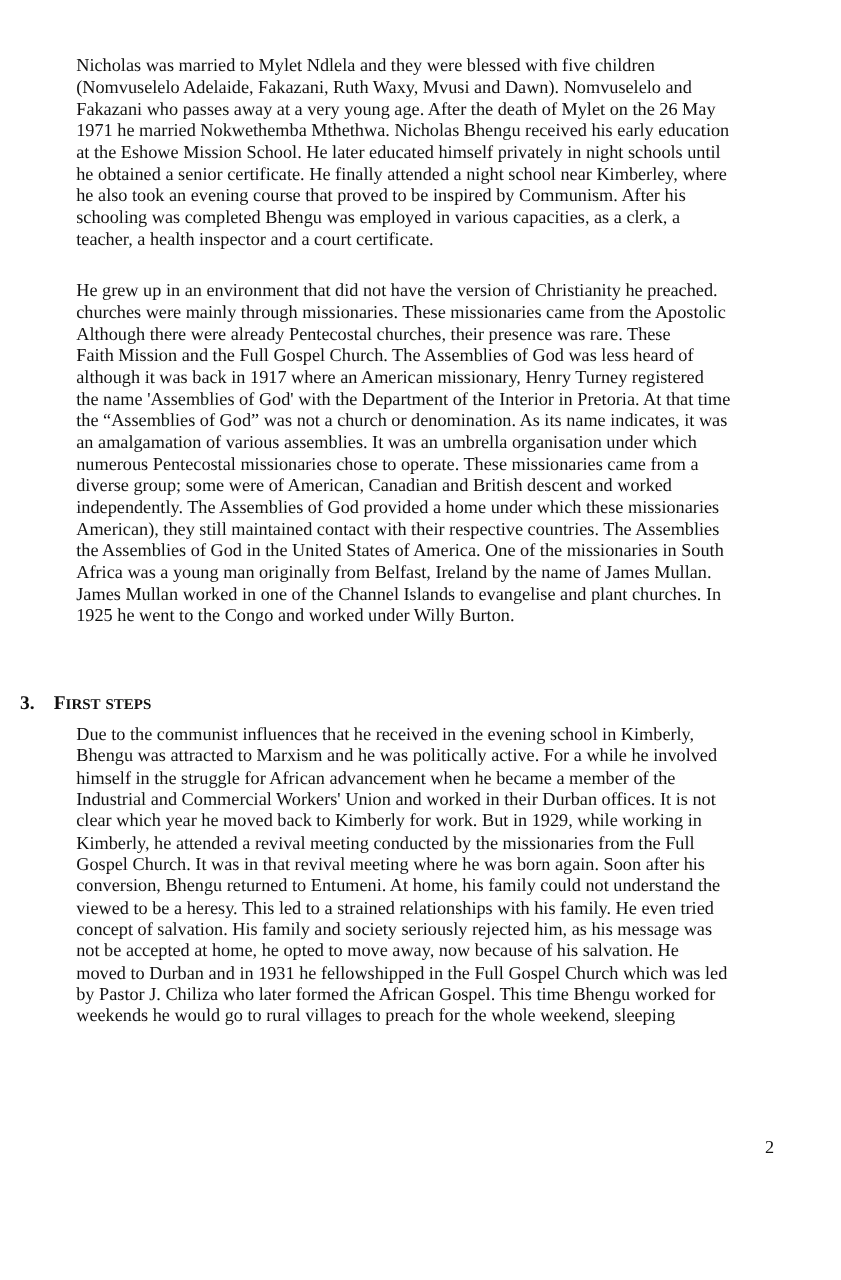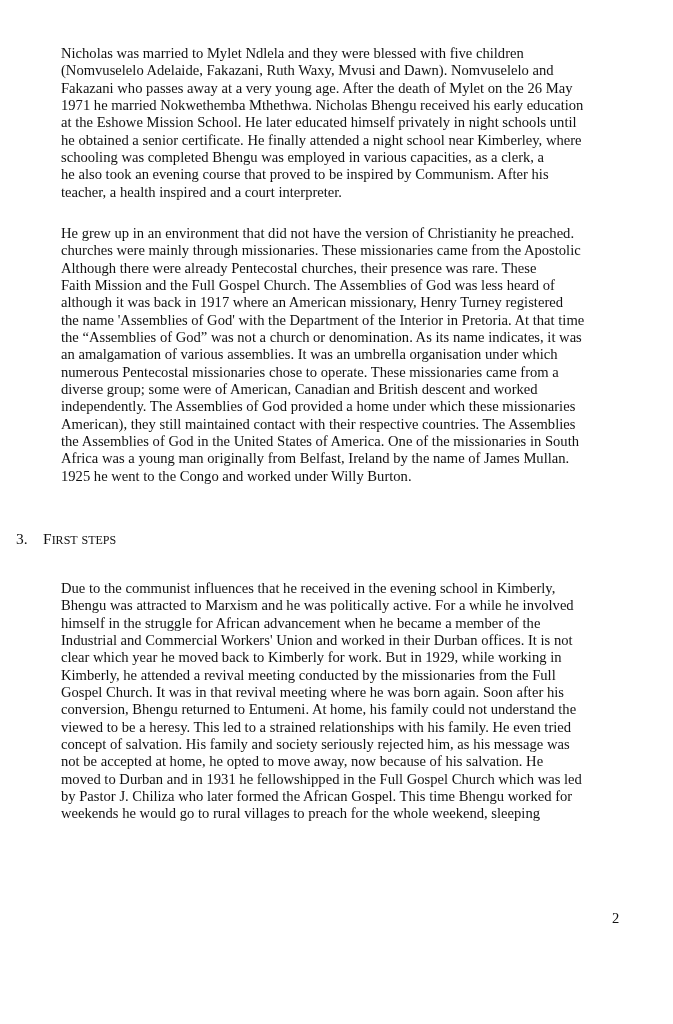--- a/index.html
+++ b/index.html
@@ -33,23 +33,23 @@
     }
     .para .line {
       display: block;
     }
     #p1 { top: 45px; }
     #p2 { top: 225px; }
     #p3 { top: 580px; }
     .heading {
       position: absolute;
       left: 16px;
-      top: 530px;
+      top: 554px;
       font-size: 15.5px;
-      font-weight: normal;
+      font-weight: bold;
       line-height: 18px;
       white-space: nowrap;
     }
     .heading .num {
       display: inline-block;
       width: 27px;
     }
     .heading .cap {
       font-size: 15.5px;
     }
@@ -69,40 +69,41 @@
 
 <div class="page">
 
   <p class="para" id="p1">
     <span class="line">Nicholas was married to Mylet Ndlela and they were blessed with five children</span>
     <span class="line">(Nomvuselelo Adelaide, Fakazani, Ruth Waxy, Mvusi and Dawn). Nomvuselelo and</span>
     <span class="line">Fakazani who passes away at a very young age. After the death of Mylet on the 26 May</span>
     <span class="line">1971 he married Nokwethemba Mthethwa. Nicholas Bhengu received his early education</span>
     <span class="line">at the Eshowe Mission School. He later educated himself privately in night schools until</span>
     <span class="line">he obtained a senior certificate. He finally attended a night school near Kimberley, where</span>
+    <span class="line">he also took an evening course that proved to be inspired by Communism. After his</span>
     <span class="line">schooling was completed Bhengu was employed in various capacities, as a clerk, a</span>
-    <span class="line">he also took an evening course that proved to be inspired by Communism. After his</span>
-    <span class="line">teacher, a health inspired and a court interpreter.</span>
+    <span class="line">teacher, a health inspector and a court certificate.</span>
   </p>
 
   <p class="para" id="p2">
     <span class="line">He grew up in an environment that did not have the version of Christianity he preached.</span>
     <span class="line">churches were mainly through missionaries. These missionaries came from the Apostolic</span>
     <span class="line">Although there were already Pentecostal churches, their presence was rare. These</span>
     <span class="line">Faith Mission and the Full Gospel Church. The Assemblies of God was less heard of</span>
     <span class="line">although it was back in 1917 where an American missionary, Henry Turney registered</span>
     <span class="line">the name 'Assemblies of God' with the Department of the Interior in Pretoria. At that time</span>
     <span class="line">the “Assemblies of God” was not a church or denomination. As its name indicates, it was</span>
     <span class="line">an amalgamation of various assemblies. It was an umbrella organisation under which</span>
     <span class="line">numerous Pentecostal missionaries chose to operate. These missionaries came from a</span>
     <span class="line">diverse group; some were of American, Canadian and British descent and worked</span>
     <span class="line">independently. The Assemblies of God provided a home under which these missionaries</span>
     <span class="line">American), they still maintained contact with their respective countries. The Assemblies</span>
     <span class="line">the Assemblies of God in the United States of America. One of the missionaries in South</span>
     <span class="line">Africa was a young man originally from Belfast, Ireland by the name of James Mullan.</span>
+    <span class="line">James Mullan worked in one of the Channel Islands to evangelise and plant churches. In</span>
     <span class="line">1925 he went to the Congo and worked under Willy Burton.</span>
   </p>
 
   <div class="heading">
     <span class="num">3.</span><span class="cap">F</span><span class="sc">IRST</span> <span class="sc">STEPS</span>
   </div>
 
   <p class="para" id="p3">
     <span class="line">Due to the communist influences that he received in the evening school in Kimberly,</span>
     <span class="line">Bhengu was attracted to Marxism and he was politically active. For a while he involved</span>

